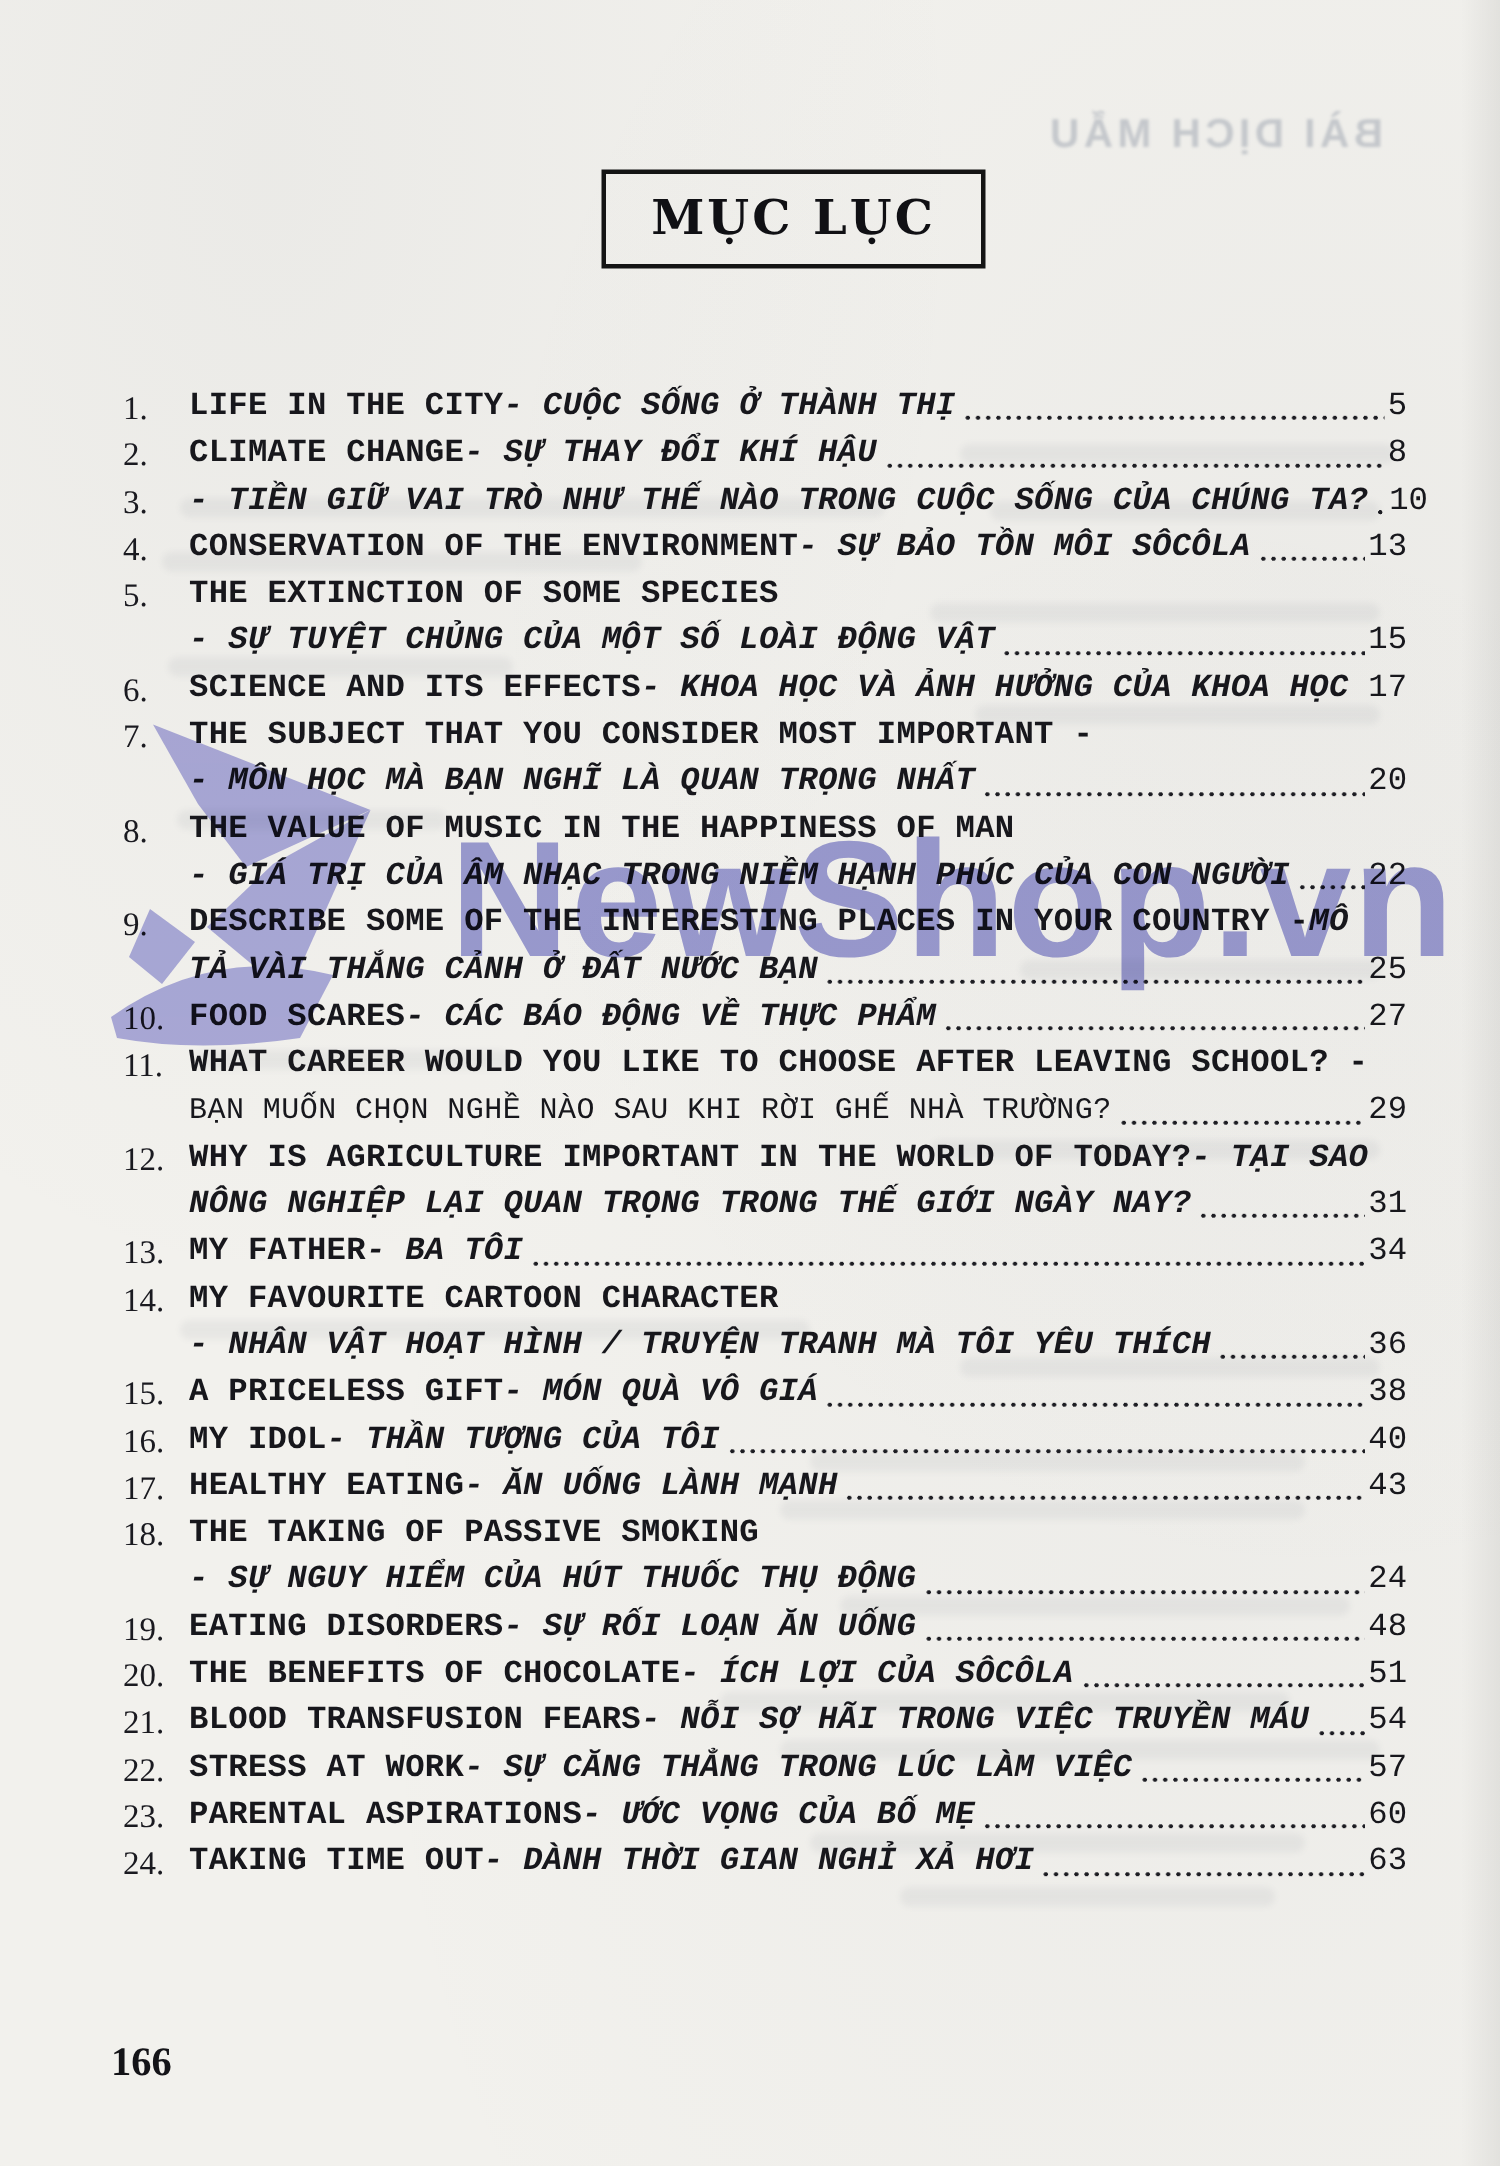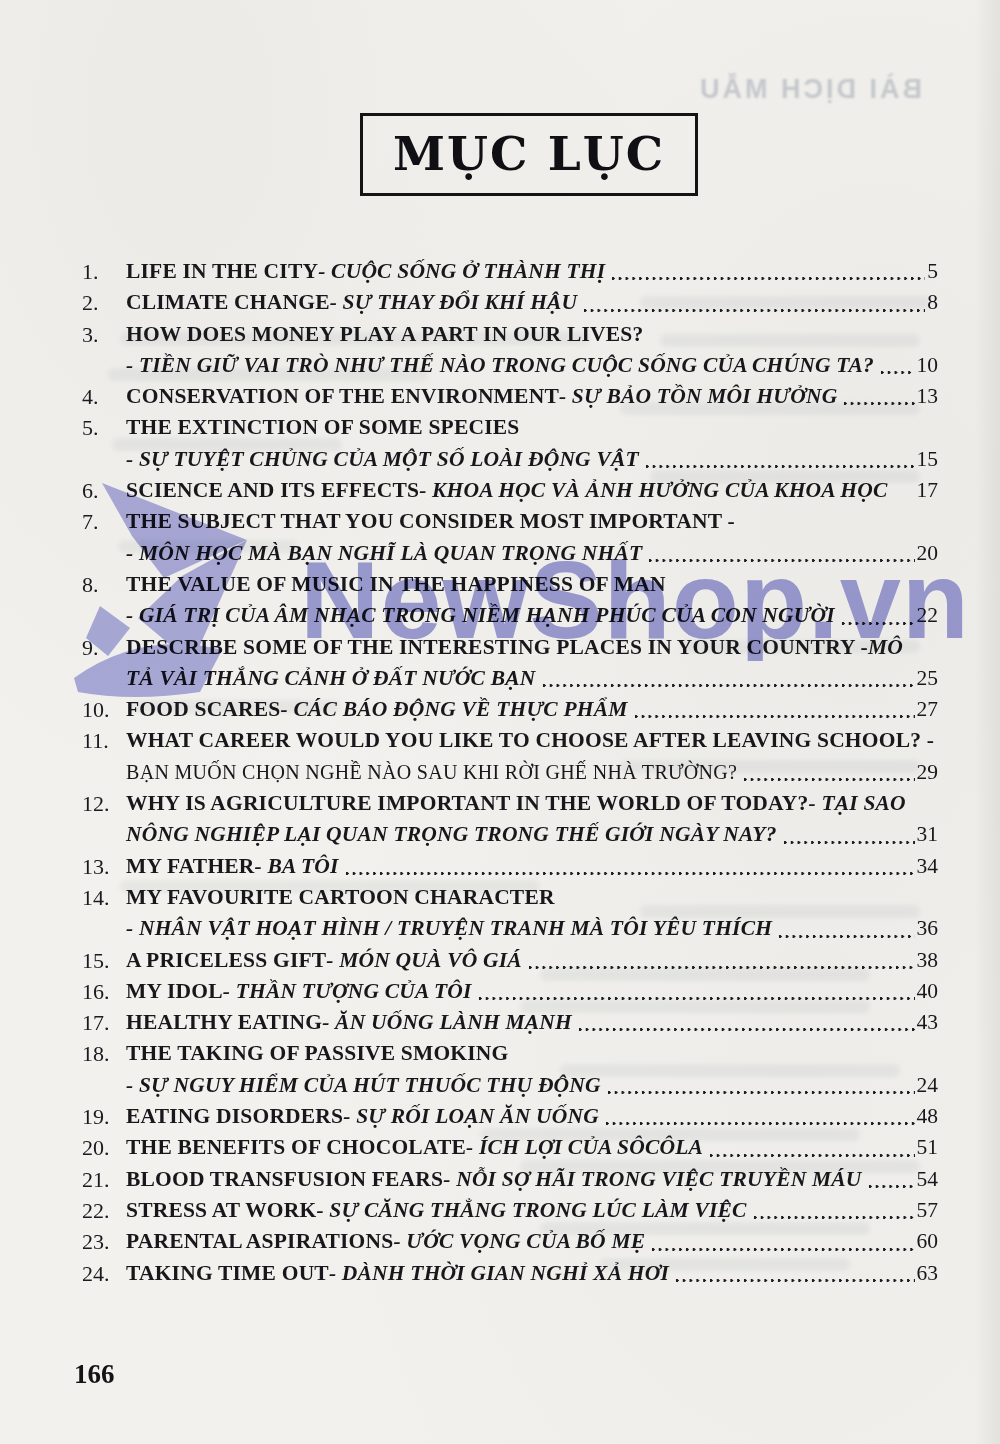--- a/index.html
+++ b/index.html
@@ -36,32 +36,32 @@
   .title-wrap{position:absolute;top:113px;left:0;width:100%;text-align:center;}
   .title-box{
     display:inline-block;
     border:3px solid #141414;
     padding:10px 30px 12px;
     margin-left:58px;
     background:transparent;
   }
   .title-box span{
     font-family:"DejaVu Serif","Liberation Serif",serif;
-    font-weight:700;font-size:47px;letter-spacing:2px;color:#101014;
+    font-weight:700;font-size:32px;letter-spacing:2px;color:#101014;
   }
   
   .toc{
     position:absolute;top:256px;left:82px;right:62px;
   }
   .toc-item{display:flex;align-items:flex-start;}
   .toc-item .num{
     flex:0 0 44px;font-size:22px;line-height:31.3px;color:#1a1a20;
   }
   .toc-item .lines{flex:1 1 auto;min-width:0;}
-  .toc-line{display:flex;align-items:baseline;line-height:31.3px;white-space:nowrap;}
+  .toc-line{display:flex;align-items:baseline;line-height:31.3px;white-space:nowrap;font-family:Liberation Mono, monospace;}
   .seg-b{font-weight:700;font-size:21.5px;letter-spacing:.2px;}
   .seg-i{font-weight:700;font-style:italic;font-size:21.5px;letter-spacing:.2px;}
   .seg-r{font-weight:400;font-size:20px;letter-spacing:.3px;}
   .leader{
     flex:1 1 auto;min-width:6px;align-self:flex-end;
     height:9px;margin:0 2px 4px 6px;
     background-image:radial-gradient(circle at 2.2px 4.5px, #1c1c22 1.25px, transparent 1.6px);
     background-size:6.8px 9px;background-repeat:repeat-x;
   }
   .spacer{flex:1 1 auto;min-width:6px;}
@@ -138,35 +138,32 @@
             <span class="seg-i"> - SỰ THAY ĐỔI KHÍ HẬU</span>
             <span class="leader"></span>
             <span class="pagenum">8</span>
           </div>
         </div>
       </div>
       <div class="toc-item">
         <div class="num">3.</div>
         <div class="lines">
           <div class="toc-line">
-            <span class="seg-b">HOW DOES MONEY PLAY A PART IN OUR LIVES?</span>
-          </div>
-          <div class="toc-line">
             <span class="seg-i">- TIỀN GIỮ VAI TRÒ NHƯ THẾ NÀO TRONG CUỘC SỐNG CỦA CHÚNG TA?</span>
             <span class="leader"></span>
             <span class="pagenum">10</span>
           </div>
         </div>
       </div>
       <div class="toc-item">
         <div class="num">4.</div>
         <div class="lines">
           <div class="toc-line">
             <span class="seg-b">CONSERVATION OF THE ENVIRONMENT</span>
-            <span class="seg-i"> - SỰ BẢO TỒN MÔI HƯỞNG</span>
+            <span class="seg-i"> - SỰ BẢO TỒN MÔI SÔCÔLA</span>
             <span class="leader"></span>
             <span class="pagenum">13</span>
           </div>
         </div>
       </div>
       <div class="toc-item">
         <div class="num">5.</div>
         <div class="lines">
           <div class="toc-line">
             <span class="seg-b">THE EXTINCTION OF SOME SPECIES</span>

